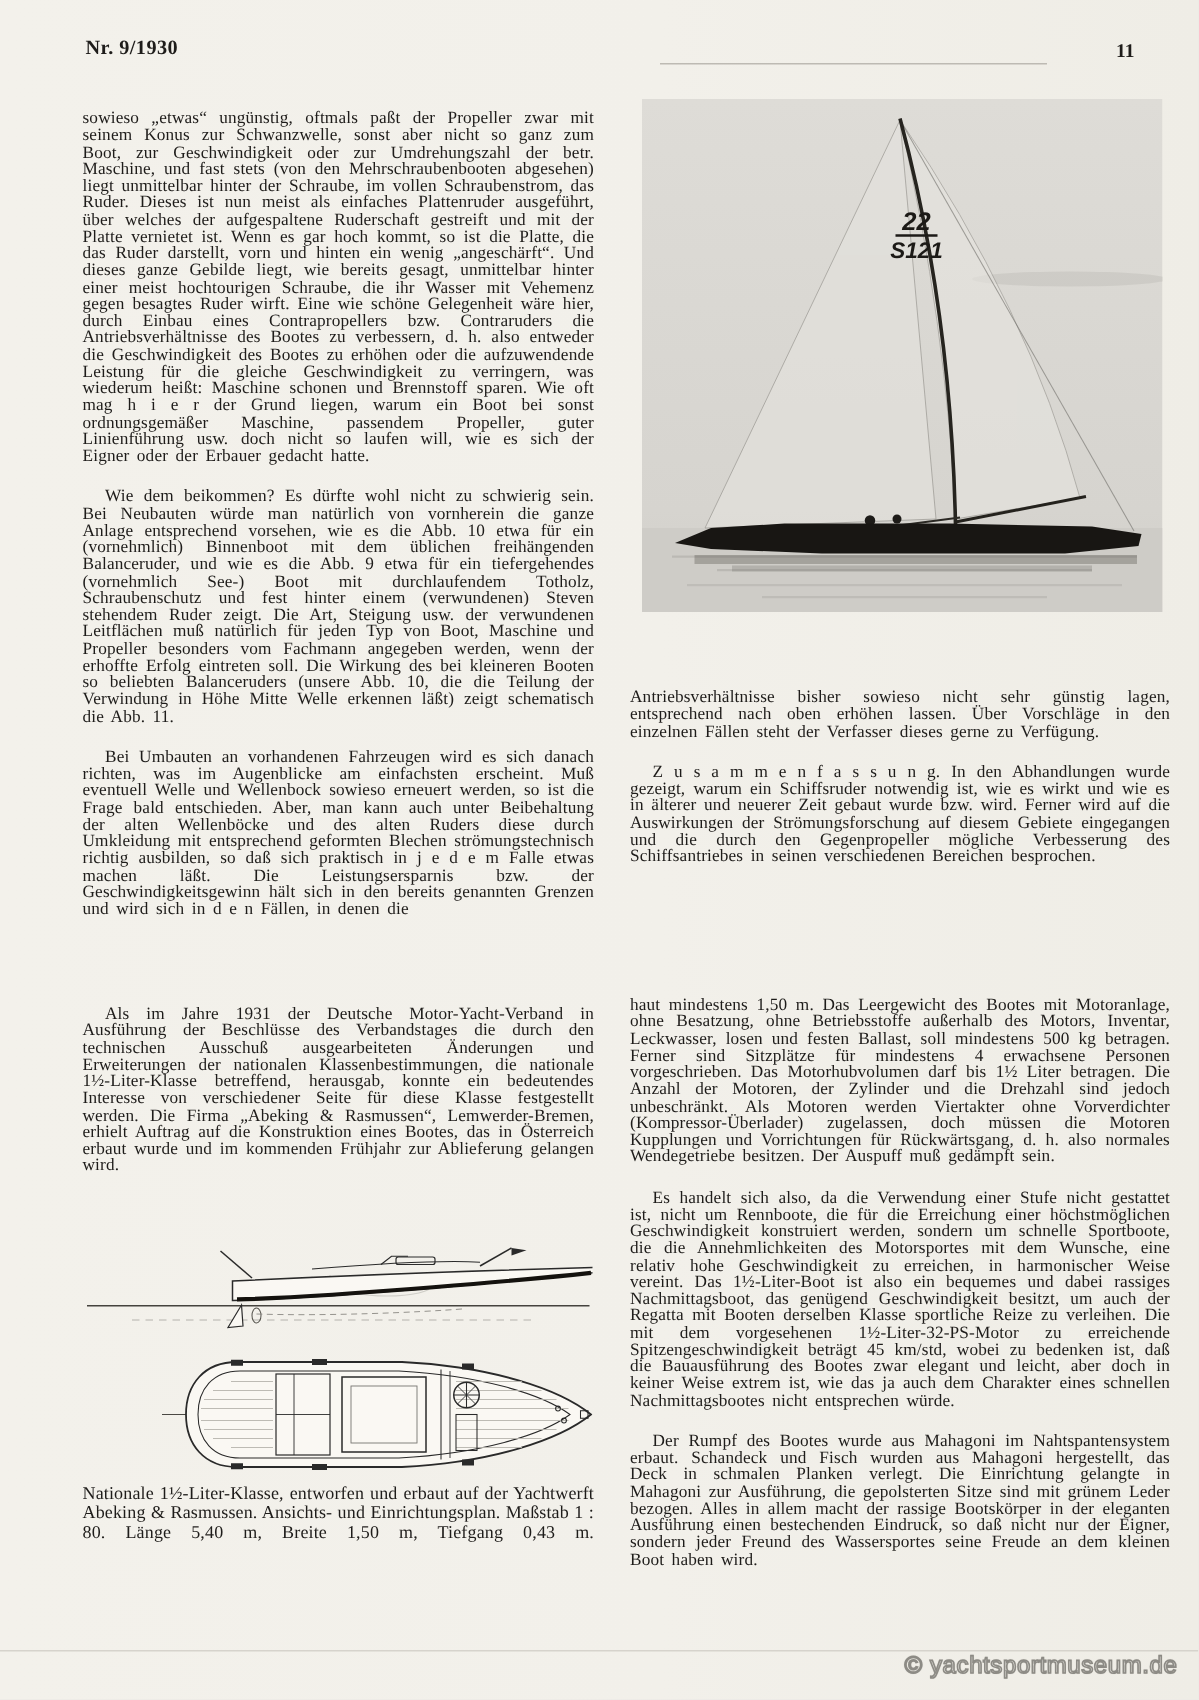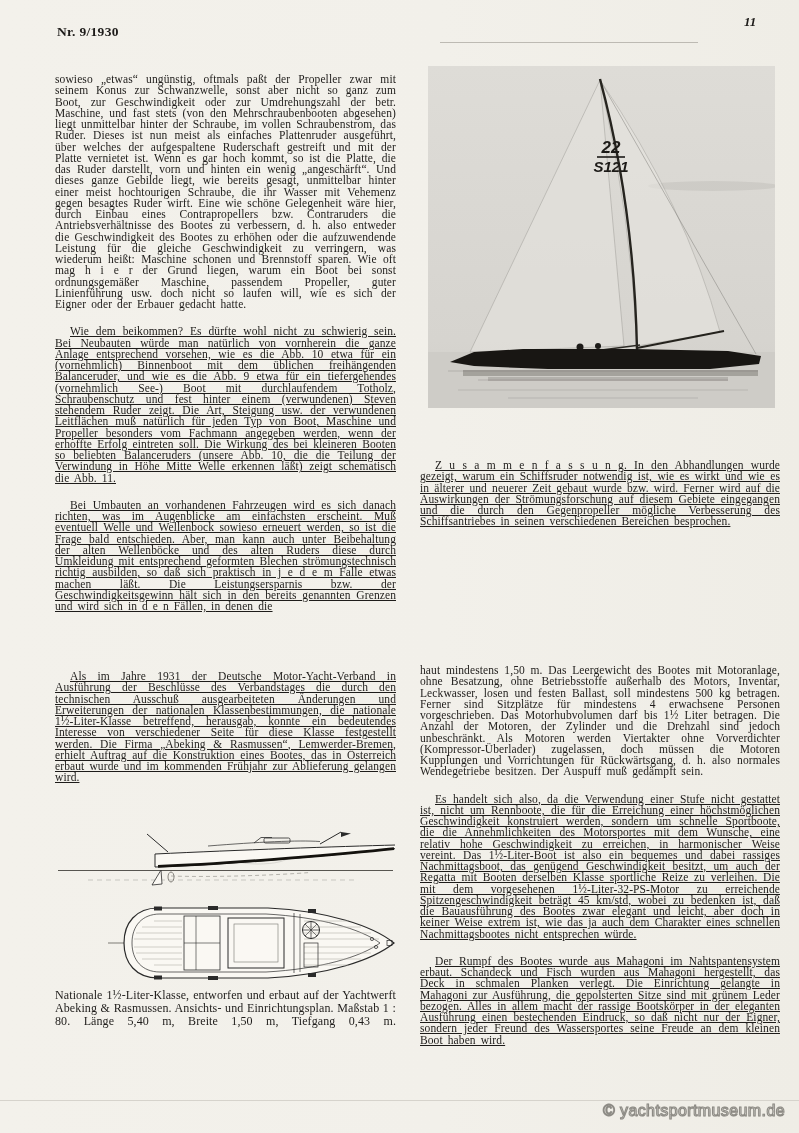--- a/index.html
+++ b/index.html
@@ -7,26 +7,26 @@
     position:relative;
     width:799px;height:1133px;
     background:#f2f0ea;
     background-image:linear-gradient(90deg,#f3f1eb 0%,#f2f0ea 55%,#efede6 100%);
     overflow:hidden;
     font-family:"Liberation Serif",serif;
     color:#1e1c1a;
   }
   
   .issue{position:absolute;left:57px;top:24px;font-size:13.5px;font-weight:bold;letter-spacing:.3px;}
-  .pagenum{position:absolute;left:744px;top:14px;font-size:13px;font-weight:bold;font-style:italic;}
+  .pagenum{position:absolute;left:744px;top:26px;font-size:13px;font-weight:bold;}
   .header-rule{position:absolute;left:440px;top:42px;width:258px;height:1px;background:#bdbab3;}
   
   .col{position:absolute;text-align:justify;font-size:11.5px;line-height:11.25px;letter-spacing:.1px;word-spacing:2px;}
   .col p{margin:16px 0 3px 0;}
-  .col p.ind{text-indent:15px;text-decoration:underline;}
+  .col p.ind{text-indent:15px;}
   .col-a1-left{left:55px;top:58px;width:341px;}
   .col-a1-right{left:420px;top:444px;width:360px;}
   .col-a2-left{left:55px;top:655px;width:341px;}
   .col-a2-right{left:420px;top:649px;width:360px;}
   
   .photo{position:absolute;left:428px;top:66px;width:347px;height:342px;margin:0;padding:0;font-style:italic;}
   .photo svg{display:block;}
   .photo-caption{position:absolute;left:420px;top:418px;width:360px;font-size:11px;text-align:center;letter-spacing:.15px;}
   
   .headline{position:absolute;left:56px;top:600px;font-size:37px;font-weight:normal;letter-spacing:.5px;margin:0;white-space:nowrap;}
@@ -96,20 +96,21 @@
       <circle cx="170" cy="280" r="3" fill="#1d1b18"></circle>
 
       <path d="M22,296 L46,286 L95,283 L205,283 L300,285 L333,290 L331,298 L282,303 L120,303 L46,300 Z" fill="#181613"></path>
 
       <rect x="35" y="304" width="295" height="6" fill="#55534e" opacity="0.35"></rect>
       <rect x="60" y="311" width="240" height="4" fill="#63615c" opacity="0.25"></rect>
     </svg>
   </figure>
 
   <div class="col col-a1-right">
+    <p>Antriebsverhältnisse bisher sowieso nicht sehr günstig lagen, entsprechend nach oben erhöhen lassen. Über Vorschläge in den einzelnen Fällen steht der Verfasser dieses gerne zu Verfügung.</p>
     <p class="ind">Z u s a m m e n f a s s u n g.  In den Abhandlungen wurde gezeigt, warum ein Schiffsruder notwendig ist, wie es wirkt und wie es in älterer und neuerer Zeit gebaut wurde bzw. wird. Ferner wird auf die Auswirkungen der Strömungsforschung auf diesem Gebiete eingegangen und die durch den Gegenpropeller mögliche Verbesserung des Schiffsantriebes in seinen verschiedenen Bereichen besprochen.</p>
   </div>
 
 
   <div class="col col-a2-left">
     <p class="ind">Als im Jahre 1931 der Deutsche Motor-Yacht-Verband in Ausführung der Beschlüsse des Verbandstages die durch den technischen Ausschuß ausgearbeiteten Änderungen und Erweiterungen der nationalen Klassenbestimmungen, die nationale 1½-Liter-Klasse betreffend, herausgab, konnte ein bedeutendes Interesse von verschiedener Seite für diese Klasse festgestellt werden. Die Firma „Abeking &amp; Rasmussen“, Lemwerder-Bremen, erhielt Auftrag auf die Konstruktion eines Bootes, das in Österreich erbaut wurde und im kommenden Frühjahr zur Ablieferung gelangen wird.</p>
   </div>
 
   <figure class="drawing">
     <svg width="337" height="156" viewBox="0 0 337 156">

